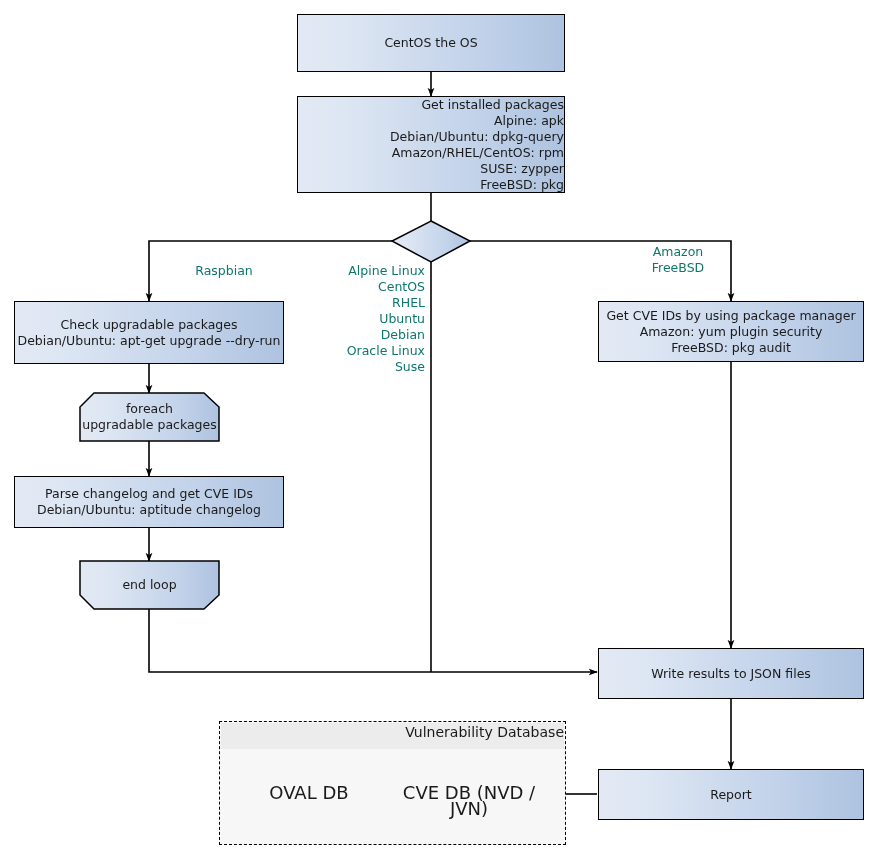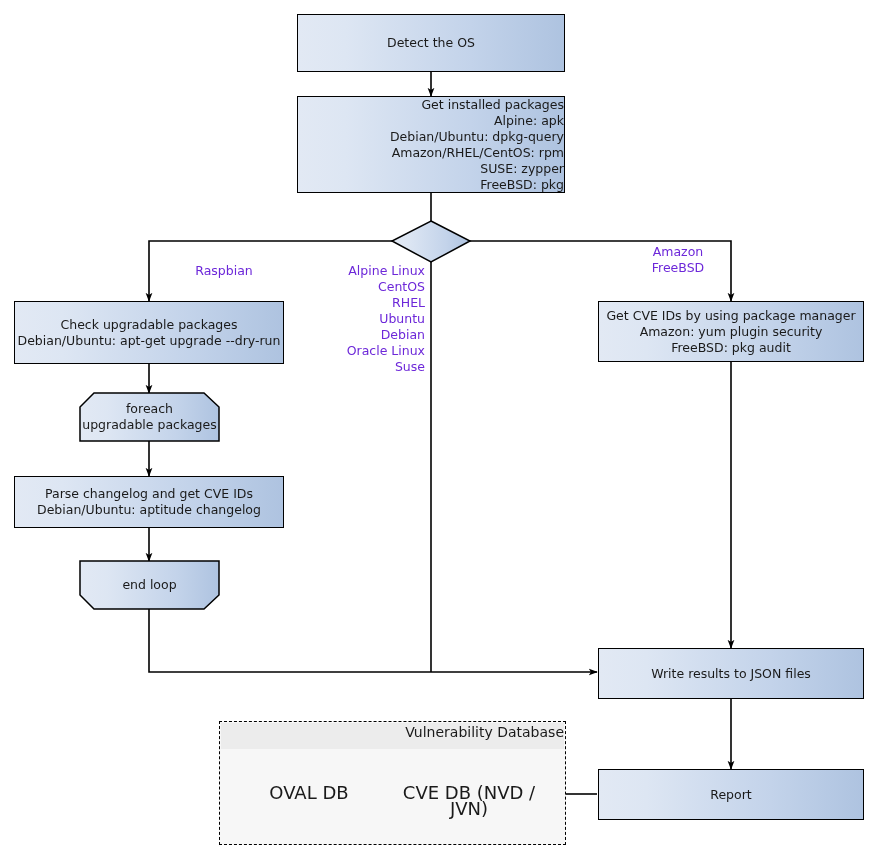--- a/index.html
+++ b/index.html
@@ -69,21 +69,21 @@
   .loop-end {
     border: none;
     background: transparent;
     position: absolute;
     z-index: 3;
   }
   .edge-label {
     position: absolute;
     font-size: 12.5px;
     line-height: 16px;
-    color: #6d28d9;
+    color: #0f766e;
     white-space: pre-line;
     z-index: 4;
   }
   .edge-label.right-align {
     text-align: right;
   }
   .edge-label.center-align {
     text-align: center;
   }
   .db-container {
@@ -201,21 +201,21 @@
   </svg>
 
   <div class="db-container" style="left:219px; top:721px; width:347px; height:124px;">
     <div class="db-container-header"></div>
   </div>
   <div class="db-title" style="left:260px; width:304px;">Vulnerability Database</div>
 
   <div class="cyl-label" style="left:235px; top:785px; width:148px;">OVAL DB</div>
   <div class="cyl-label" style="left:401px; top:785px; width:136px;">CVE DB (NVD / JVN)</div>
 
-  <div class="node" style="left:297px; top:14px; width:268px; height:58px;">Detect the OS</div>
+  <div class="node" style="left:297px; top:14px; width:268px; height:58px;">CentOS the OS</div>
 
   <div class="node right-text" style="left:297px; top:96px; width:268px; height:97px;">Get installed packages
 Alpine: apk
 Debian/Ubuntu: dpkg-query
 Amazon/RHEL/CentOS: rpm
 SUSE: zypper
 FreeBSD: pkg</div>
 
   <div class="node" style="left:14px; top:301px; width:270px; height:63px;">Check upgradable packages
 Debian/Ubuntu: apt-get upgrade --dry-run</div>

